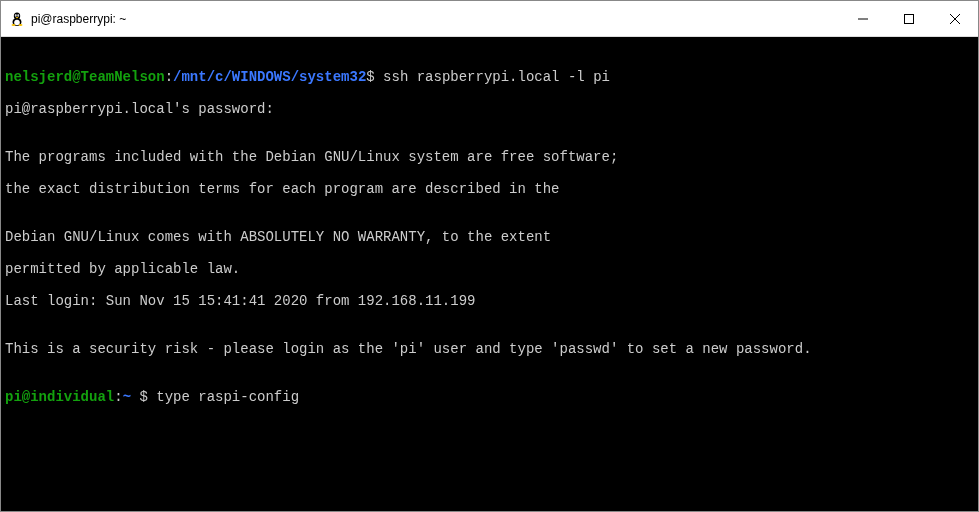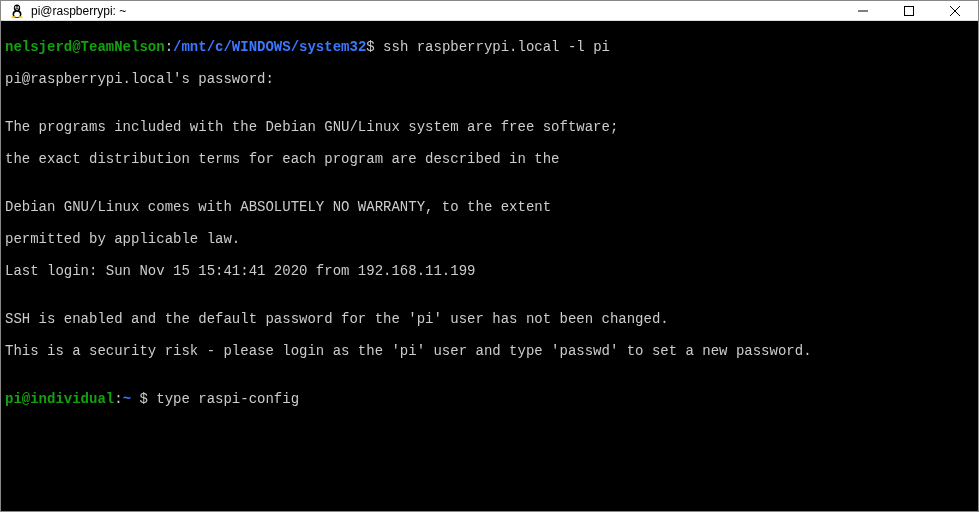--- a/index.html
+++ b/index.html
@@ -16,21 +16,21 @@
     }
     .window {
       width: 979px;
       height: 512px;
       background: #ffffff;
       border: 1px solid #888;
       display: flex;
       flex-direction: column;
     }
     .titlebar {
-      height: 20px;
+      height: 36px;
       background: #ffffff;
       display: flex;
       align-items: center;
       border-bottom: 1px solid #ddd;
       user-select: none;
     }
     .titlebar-icon {
       width: 16px;
       height: 16px;
       margin-left: 8px;
@@ -54,21 +54,21 @@
       display: flex;
       align-items: center;
       justify-content: center;
       font-size: 10px;
       font-family: "Segoe UI", sans-serif;
       cursor: pointer;
     }
     .terminal {
       flex: 1;
       background: #000000;
-      padding: 2px 4px;
+      padding: 16px 4px;
       font-family: Consolas, "Courier New", monospace;
       font-size: 14px;
       line-height: 16px;
       color: #cccccc;
       white-space: pre;
       overflow: hidden;
     }
     .green {
       color: #13a10e;
       font-weight: bold;
@@ -127,18 +127,17 @@
 <span class="line"><span class="green">nelsjerd@TeamNelson</span><span class="white">:</span><span class="blue">/mnt/c/WINDOWS/system32</span><span class="white">$ </span><span class="white">ssh raspberrypi.local -l pi</span></span>
 <span class="line white">pi@raspberrypi.local's password:</span>
 <span class="line white"></span>
 <span class="line white">The programs included with the Debian GNU/Linux system are free software;</span>
 <span class="line white">the exact distribution terms for each program are described in the</span>
 <span class="line white"></span>
 <span class="line white">Debian GNU/Linux comes with ABSOLUTELY NO WARRANTY, to the extent</span>
 <span class="line white">permitted by applicable law.</span>
 <span class="line white">Last login: Sun Nov 15 15:41:41 2020 from 192.168.11.199</span>
 <span class="line white"></span>
-<span class="line white">SSH is enabled and the default password for the 'pi' user has not been changed.</span>
 <span class="line white">This is a security risk - please login as the 'pi' user and type 'passwd' to set a new password.</span>
 <span class="line white"></span>
 <span class="line"><span class="green">pi@individual</span><span class="white">:</span><span class="blue">~ </span><span class="white">$ </span><span class="white">type raspi-config</span></span>
   </div>
 </div>
 
 </body></html>

